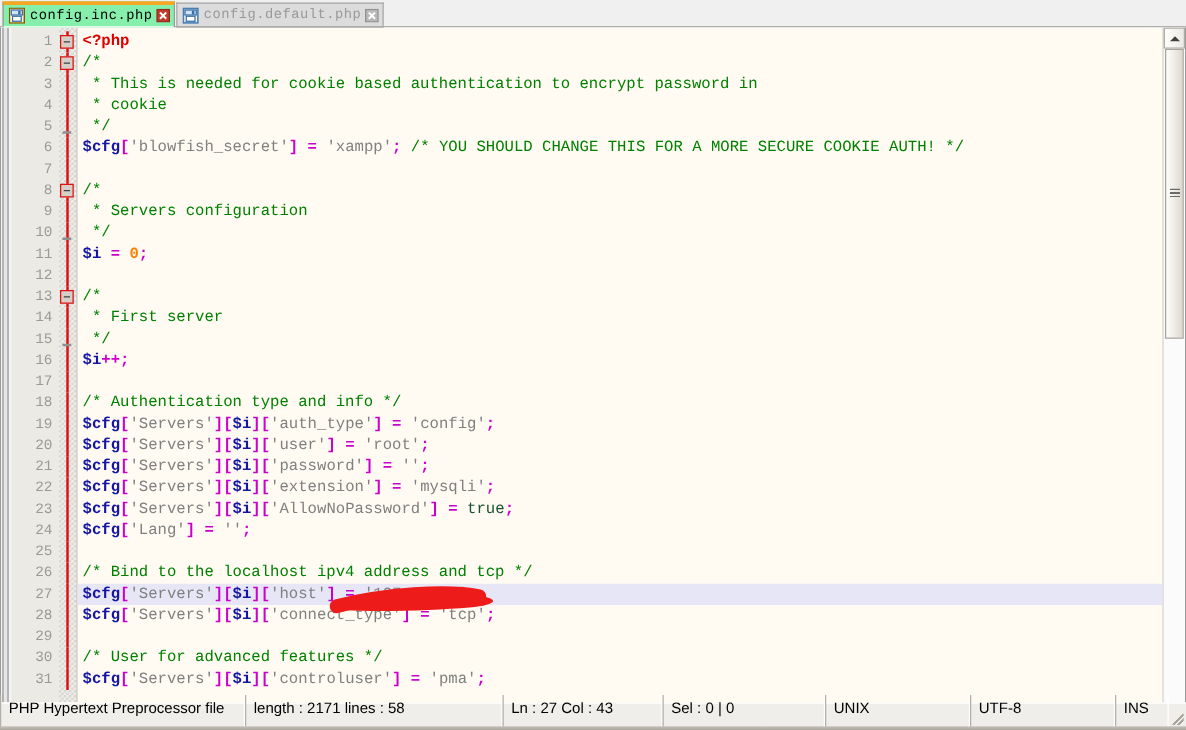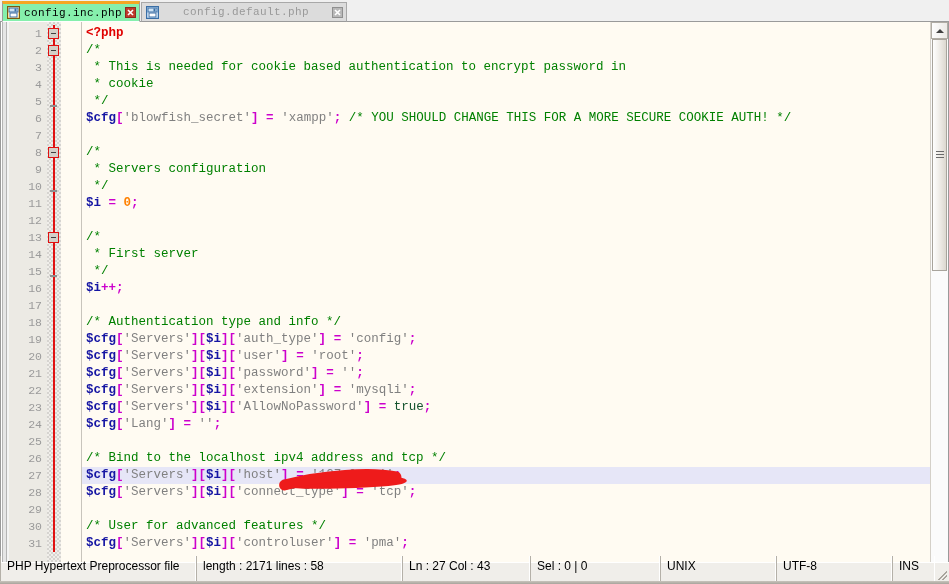--- a/index.html
+++ b/index.html
@@ -52,21 +52,20 @@
     border-bottom: 1px solid #fdfdfd;
     border-top: 3px solid #f5a623;
     color: #000;
     height: 21px;
   }
   .tab.inactive {
     background: #dcdcdc;
     border: 1px solid #a8a8a8;
     border-bottom: 1px solid #9a9a9a;
     color: #999999;
-    gap: 20px;
   }
   .tab-icon {
     width: 13px; height: 13px;
     flex: 0 0 13px;
     margin-right: 4px;
     position: relative;
     display: inline-block;
   }
   .tab-label {
     white-space: nowrap;
@@ -162,21 +161,20 @@
 
   
   #code {
     flex: 1 1 auto;
     position: relative;
     background: #fffbf2;
     padding-top: 3px;
     box-sizing: border-box;
     overflow: hidden;
     border-left: 1px solid #c8c4bc;
-    margin-left: 20px;
   }
   .code-line {
     height: 17px;
     line-height: 17px;
     font-family: "Liberation Mono", monospace;
     font-size: 12.5px;
     white-space: pre;
     padding-left: 4px;
     color: #000;
     position: relative;

